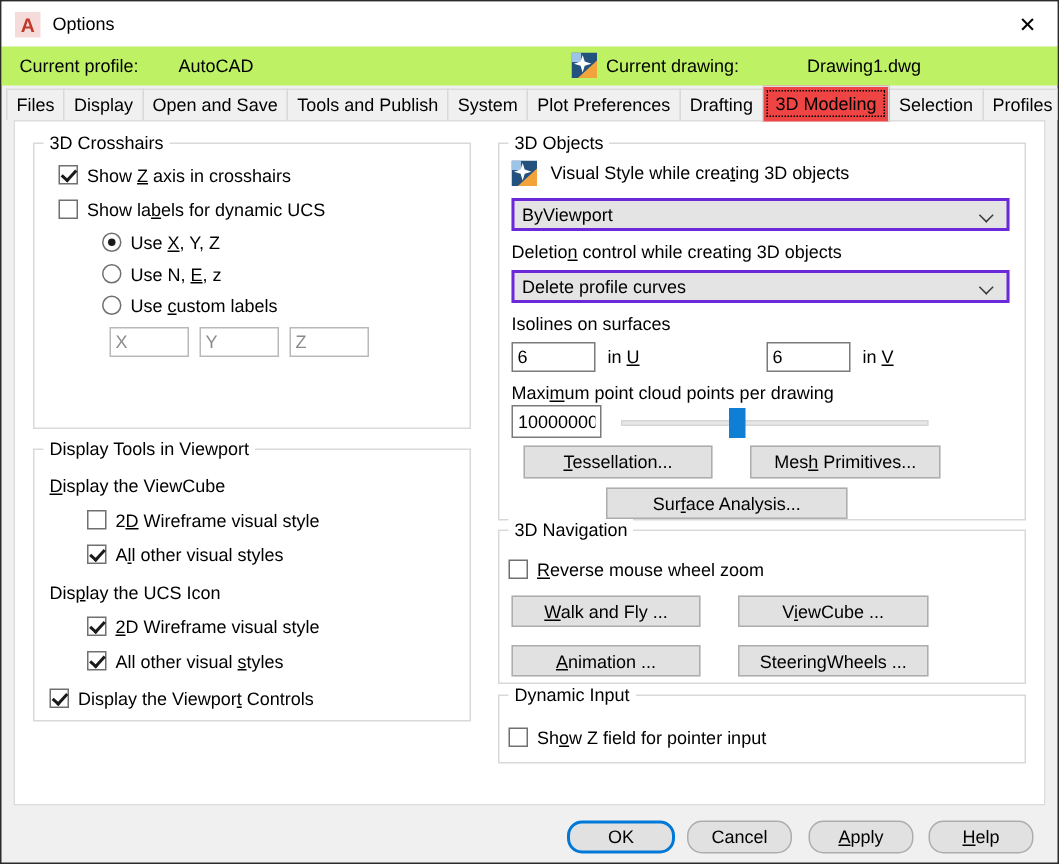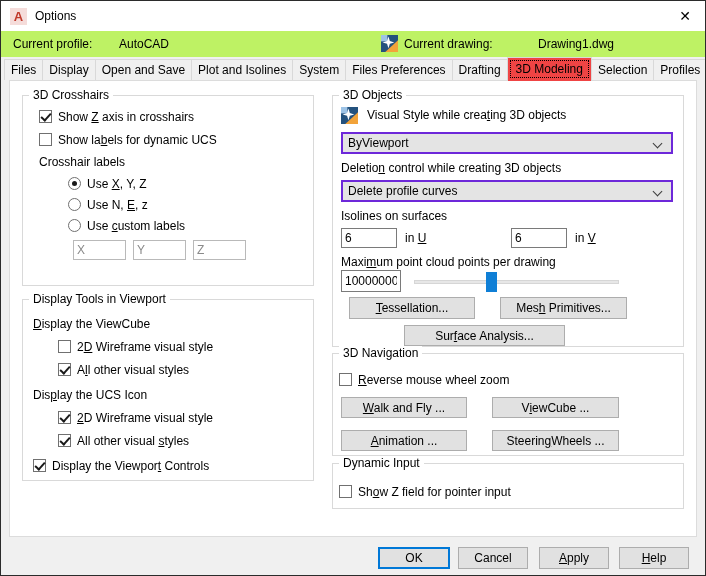--- a/index.html
+++ b/index.html
@@ -98,21 +98,21 @@
   .g1 .first { margin-top:9px; }
   .g2 .first { margin-top:13px; }
   .g2 .indent { padding-left:35px; }
   .g2 .lbl2 { margin-top:3px; }
   .g2 .last { margin-top:2px; }
   .g2 .lbl-row { padding-left:10px; }
   .g2 .chk-row.bottom { padding-left:10px; }
 
   
   .footer { position:absolute; left:0; right:0; top:546px; height:30px; }
-  .footer .btn { position:absolute; height:22px; }
+  .footer .btn { position:absolute; height:22px;border-radius:10px; }
   .btn-ok     { left:377px; width:72px; border:2px solid #0078d7; }
   .btn-cancel { left:457px; width:70px; }
   .btn-apply  { left:538px; width:70px; }
   .btn-help   { left:618px; width:70px; }
 
   u { text-decoration:underline; }
 </style>
 </head>
 <body>
 
@@ -136,43 +136,40 @@
       </svg>
     </span>
     <span class="drawing-label">Current drawing:</span>
     <span class="drawing-value">Drawing1.dwg</span>
   </div>
 
   <div class="tabstrip">
     <span class="tab">Files</span>
     <span class="tab">Display</span>
     <span class="tab">Open and Save</span>
-    <span class="tab">Plot and Isolines</span>
+    <span class="tab">Tools and Publish</span>
     <span class="tab">System</span>
-    <span class="tab">Files Preferences</span>
+    <span class="tab">Plot Preferences</span>
     <span class="tab">Drafting</span>
     <span class="tab active">3D Modeling</span>
     <span class="tab">Selection</span>
     <span class="tab">Profiles</span>
   </div>
 
   <div class="page">
 
     <div class="group g1">
       <span class="group-title">3D Crosshairs</span>
       <div class="row chk-row first">
         <span class="checkbox checked"></span>
         <span>Show <u>Z</u> axis in crosshairs</span>
       </div>
       <div class="row chk-row">
         <span class="checkbox"></span>
         <span>Show la<u>b</u>els for dynamic UCS</span>
-      </div>
-      <div class="row lbl-row">
-        <span>Crosshair labels</span>
       </div>
       <div class="row radio-row">
         <span class="radio selected"></span>
         <span>Use <u>X</u>, Y, Z</span>
       </div>
       <div class="row radio-row">
         <span class="radio"></span>
         <span>Use N, <u>E</u>, z</span>
       </div>
       <div class="row radio-row">

